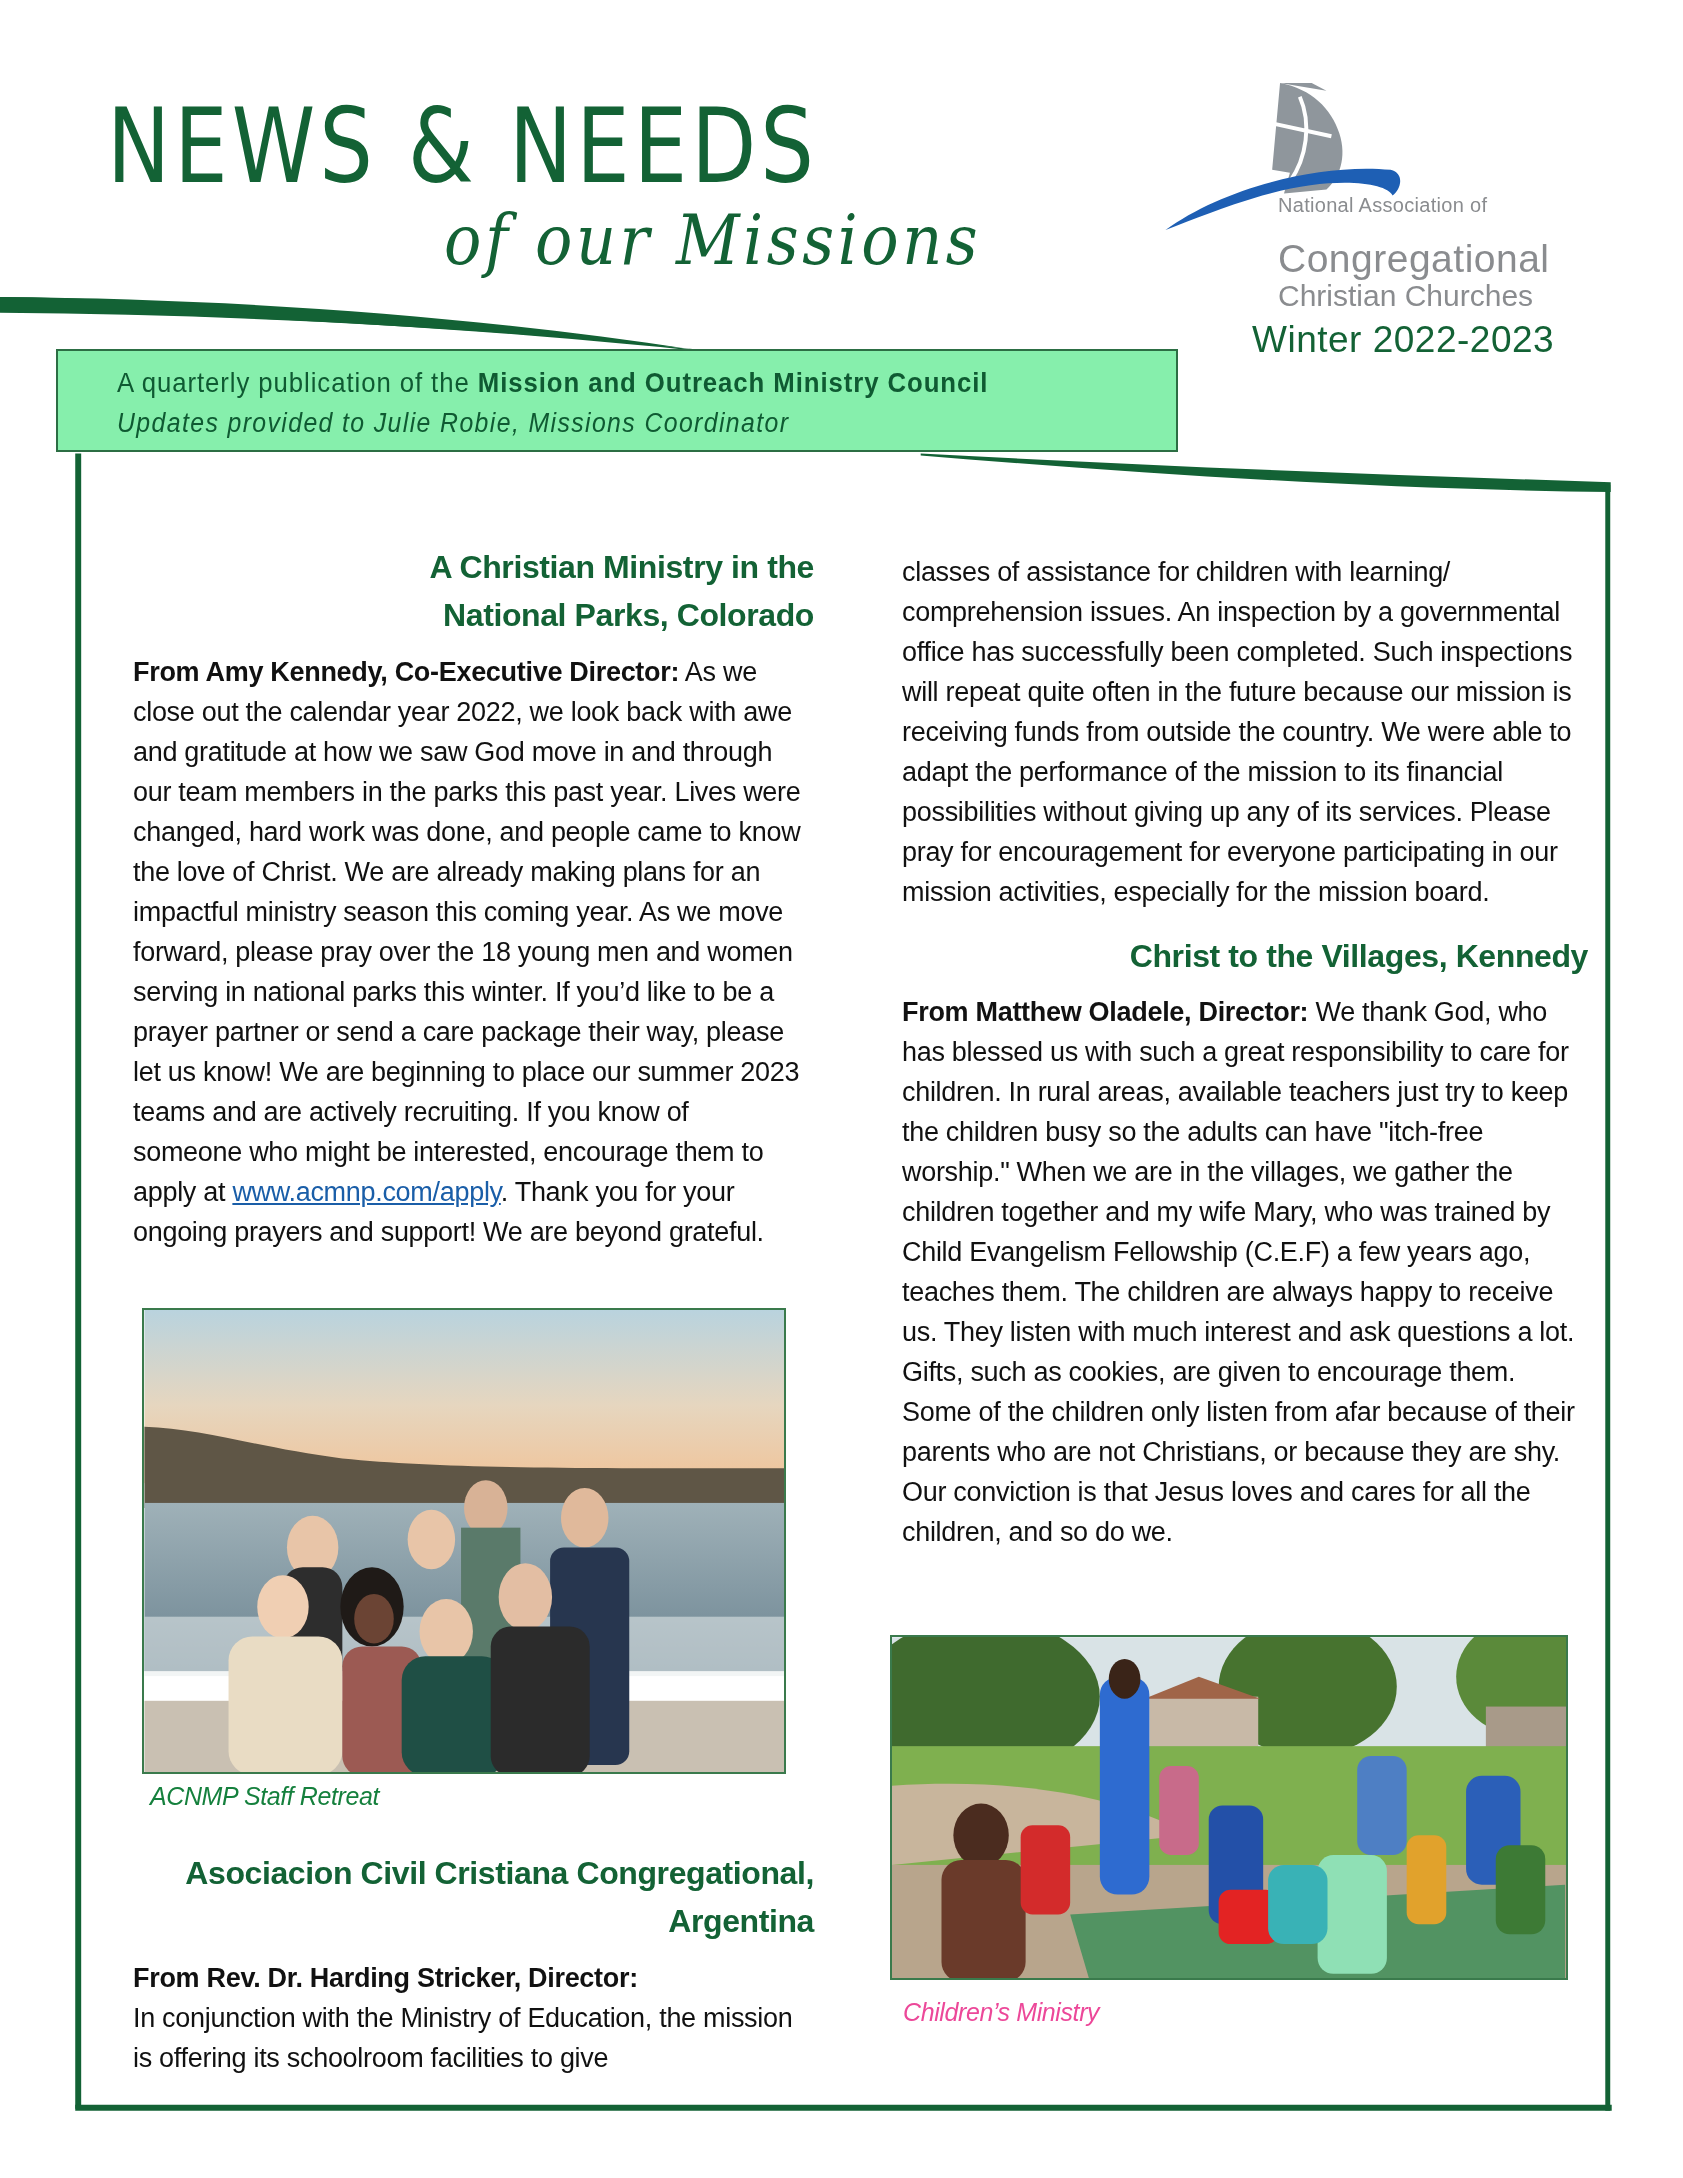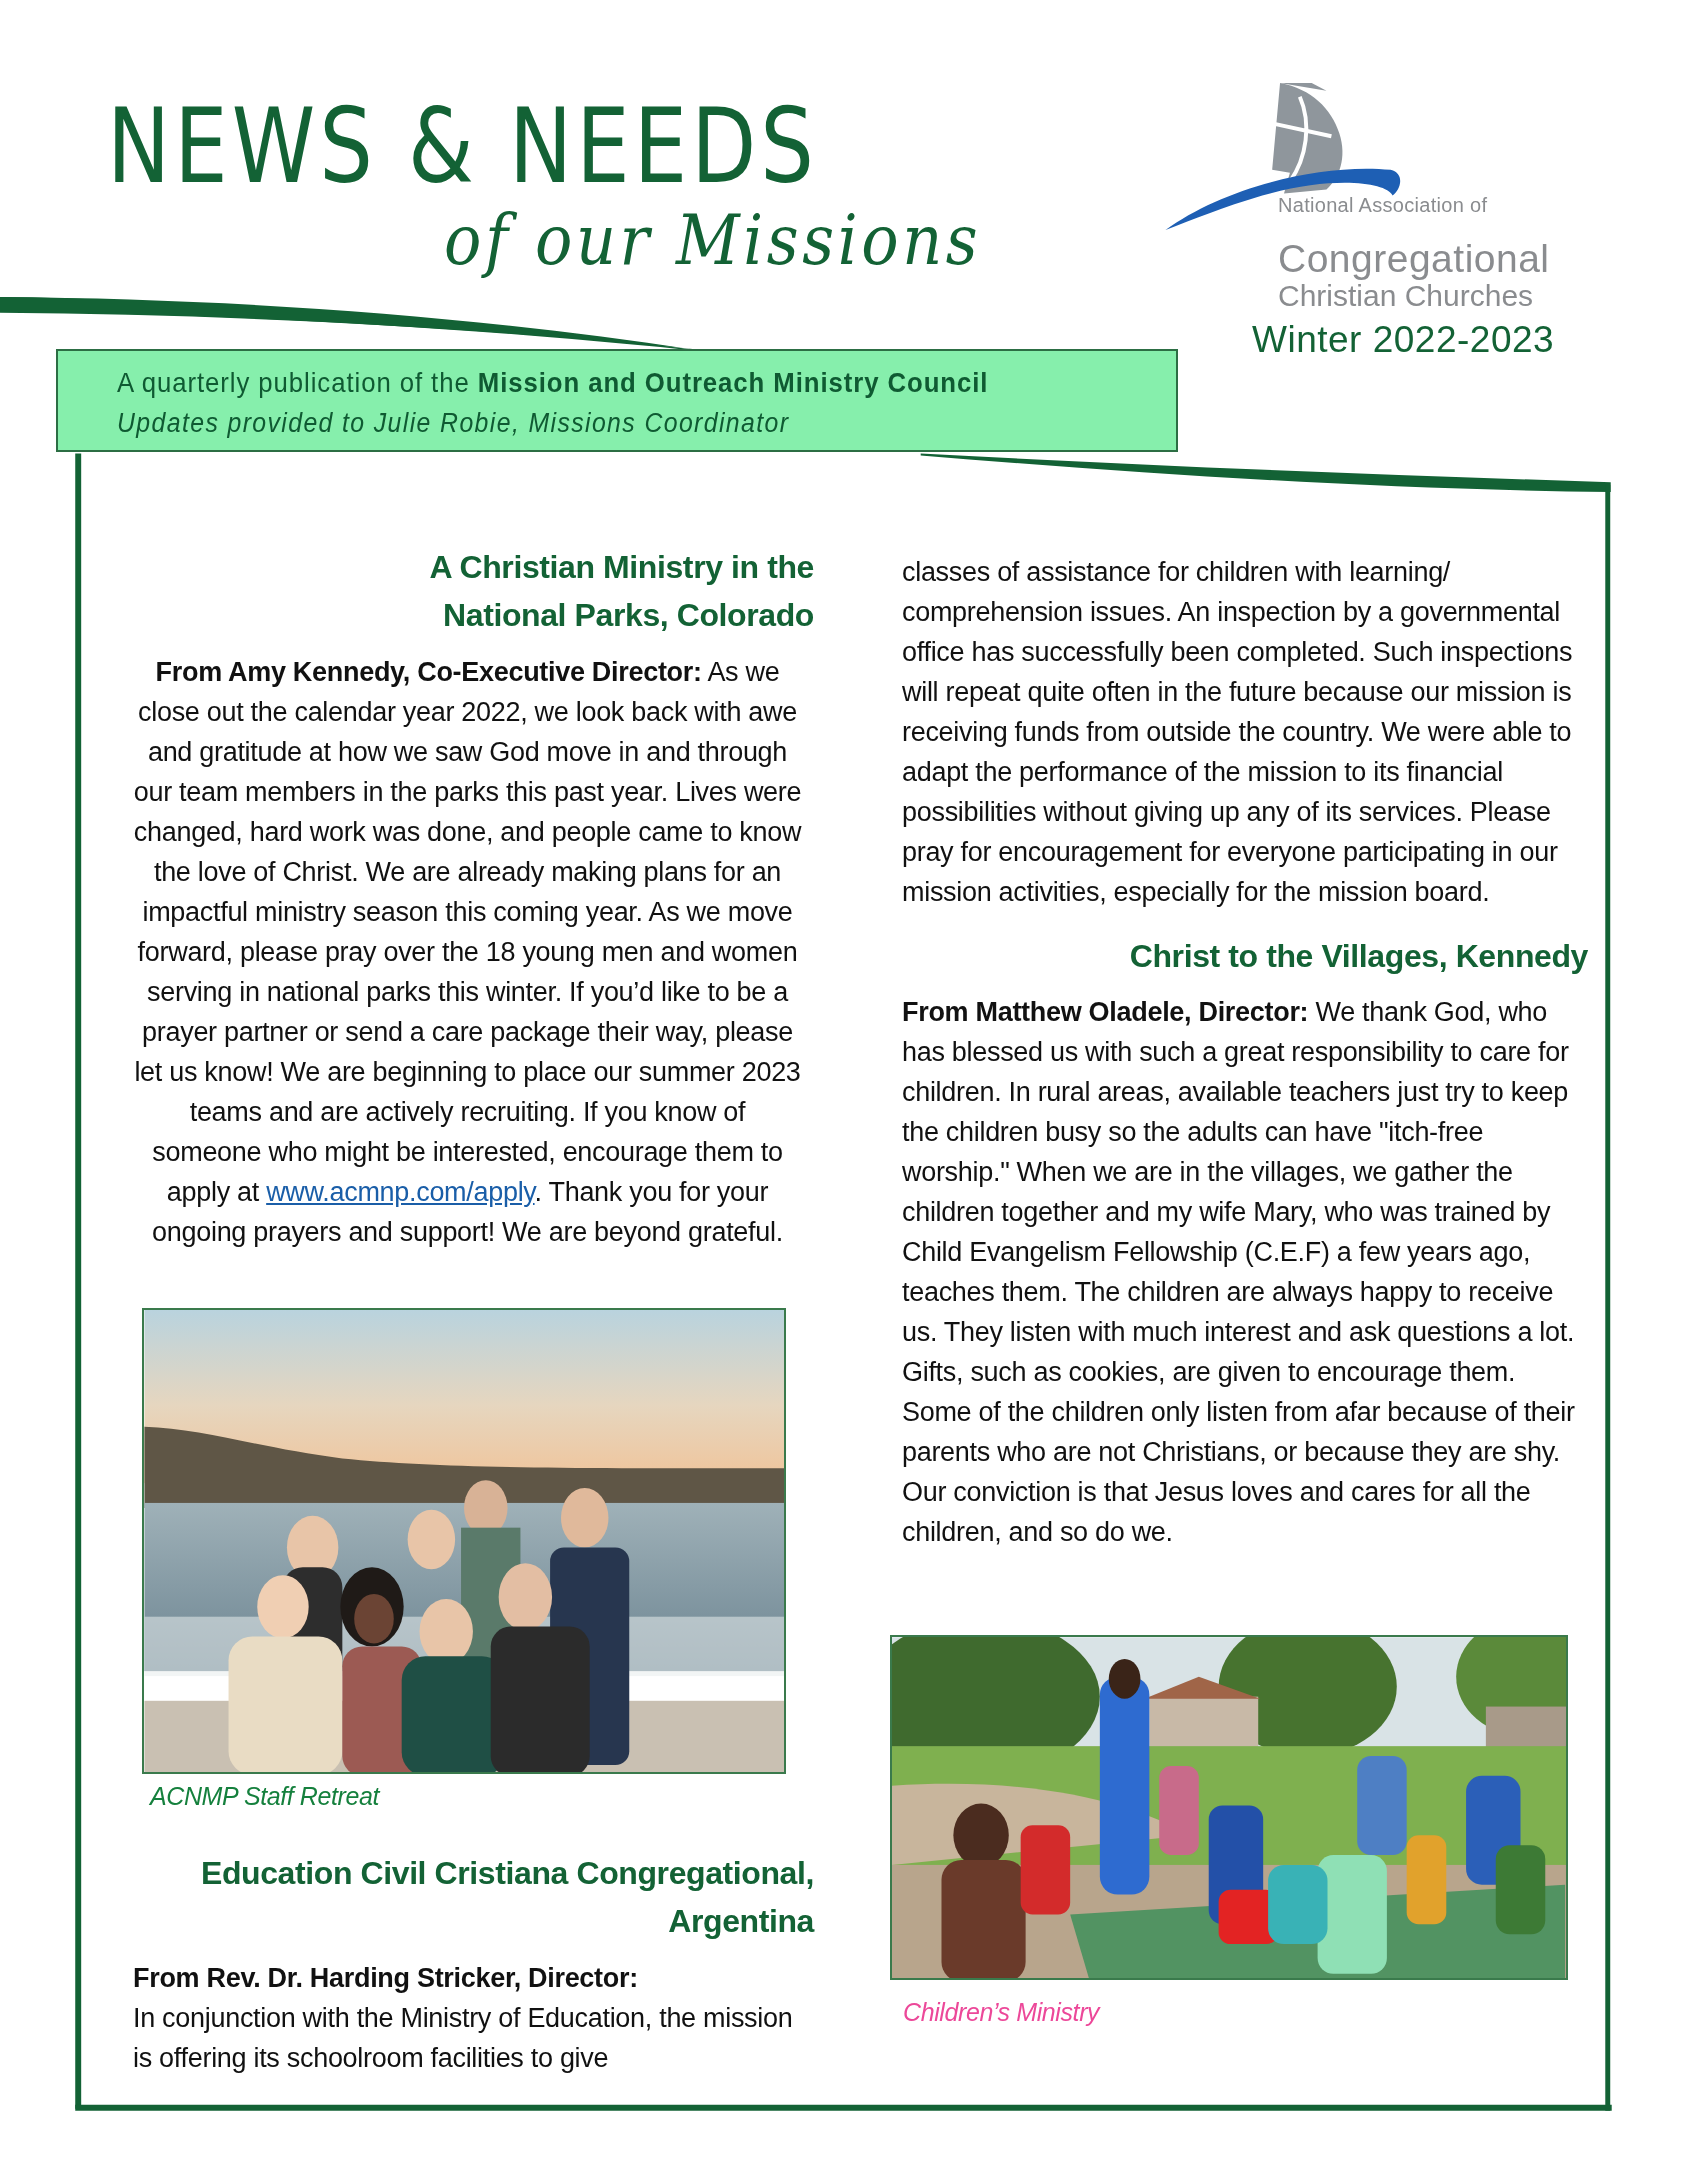--- a/index.html
+++ b/index.html
@@ -32,21 +32,21 @@
 
   
   .col { position:absolute; font-size:27px; line-height:40px; letter-spacing:-0.3px; }
   .col p { margin:12px; }
   .head { color:#136235; font-weight:bold; text-align:right; font-size:32px; line-height:48px; letter-spacing:-0.4px; }
   .byline { font-weight:bold; }
   a.link { color:#1a5ea8; text-decoration:underline; }
 
   #colA { left:121px; top:543px; width:693px; }
   #colA-art1 { margin-top:0; }
-  #colA-body1 { margin-top:13px;text-align:center; }
+  #colA-body1 { margin-top:13px; }
 
   #photo1 { left:142px; top:1308px; width:644px; height:466px; border:2px solid #3a7a4c; box-sizing:border-box; overflow:hidden; }
   #cap1 { left:150px; top:1782px; font-size:25px; font-style:italic; color:#15803d; letter-spacing:-0.4px; }
 
   #art3 { left:121px; top:1849px; width:693px; }
   #art3-body { margin-top:13px; }
 
   #colB { left:890px; top:540px; width:698px; }
   #art2-head { margin-top:20px; }
   #art2-body { margin-top:12px; }
@@ -135,21 +135,21 @@
       <rect x="260" y="350" width="105" height="121" rx="24" fill="#1f4f45"></rect>
       <ellipse cx="385" cy="290" rx="27" ry="34" fill="#e3bea3"></ellipse>
       <rect x="350" y="320" width="100" height="151" rx="20" fill="#2b2b2b"></rect>
     </g>
   </svg>
 </div>
 <div id="cap1" class="abs">ACNMP Staff Retreat</div>
 
 <div id="art3" class="col">
   <div class="head">
-    <div>Education Civil Cristiana Congregational,</div>
+    <div>Asociacion Civil Cristiana Congregational,</div>
     <div>Argentina</div>
   </div>
   <p id="art3-body"><span class="byline">From Rev. Dr. Harding Stricker, Director:</span><br><span>In conjunction with the Ministry of Education, the mission is offering its schoolroom facilities to give</span></p>
 </div>
 
 <div id="colB" class="col">
   <p>classes of assistance for children with learning/ comprehension issues. An inspection by a governmental office has successfully been completed. Such inspections will repeat quite often in the future because our mission is receiving funds from outside the country. We were able to adapt the performance of the mission to its financial possibilities without giving up any of its services. Please pray for encouragement for everyone participating in our mission activities, especially for the mission board.</p>
   <div id="art2-head" class="head">Christ to the Villages, Kennedy</div>
   <p id="art2-body"><span class="byline">From Matthew Oladele, Director:</span><span> We thank God, who has blessed us with such a great responsibility to care for children. In rural areas, available teachers just try to keep the children busy so the adults can have "itch-free worship." When we are in the villages, we gather the children together and my wife Mary, who was trained by Child Evangelism Fellowship (C.E.F) a few years ago, teaches them. The children are always happy to receive us. They listen with much interest and ask questions a lot. Gifts, such as cookies, are given to encourage them. Some of the children only listen from afar because of their parents who are not Christians, or because they are shy. Our conviction is that Jesus loves and cares for all the children, and so do we.</span></p>
 </div>

